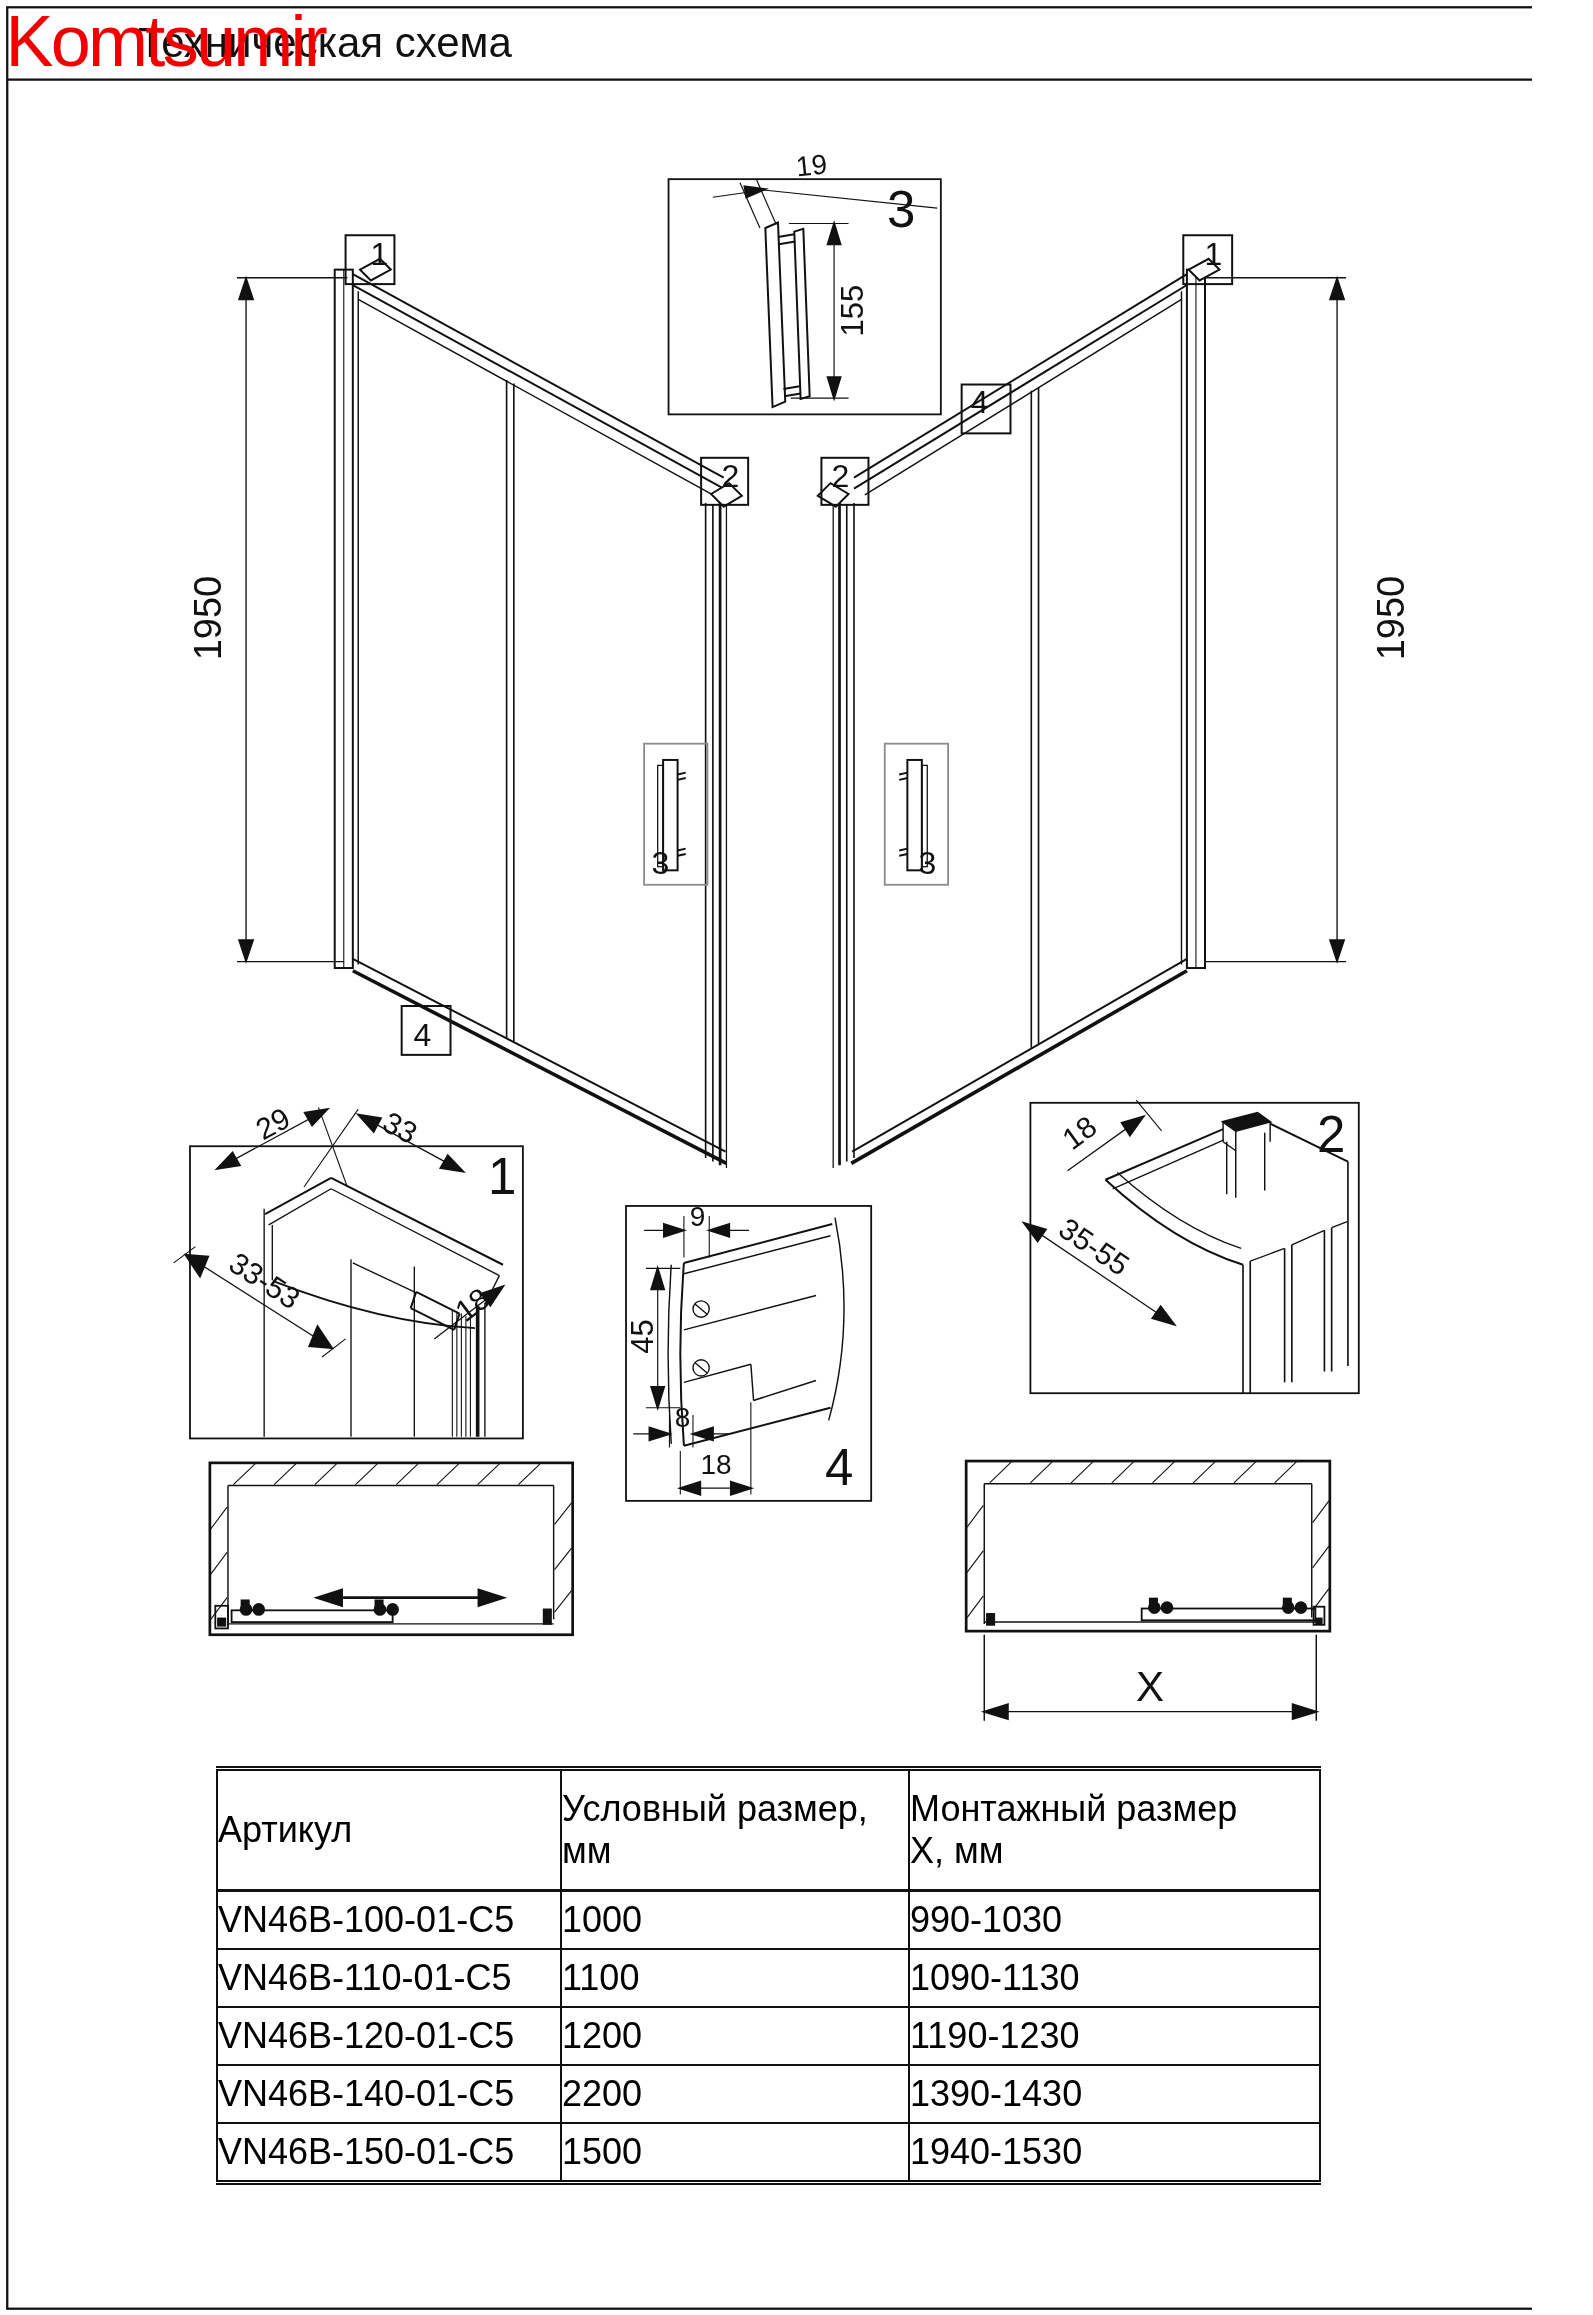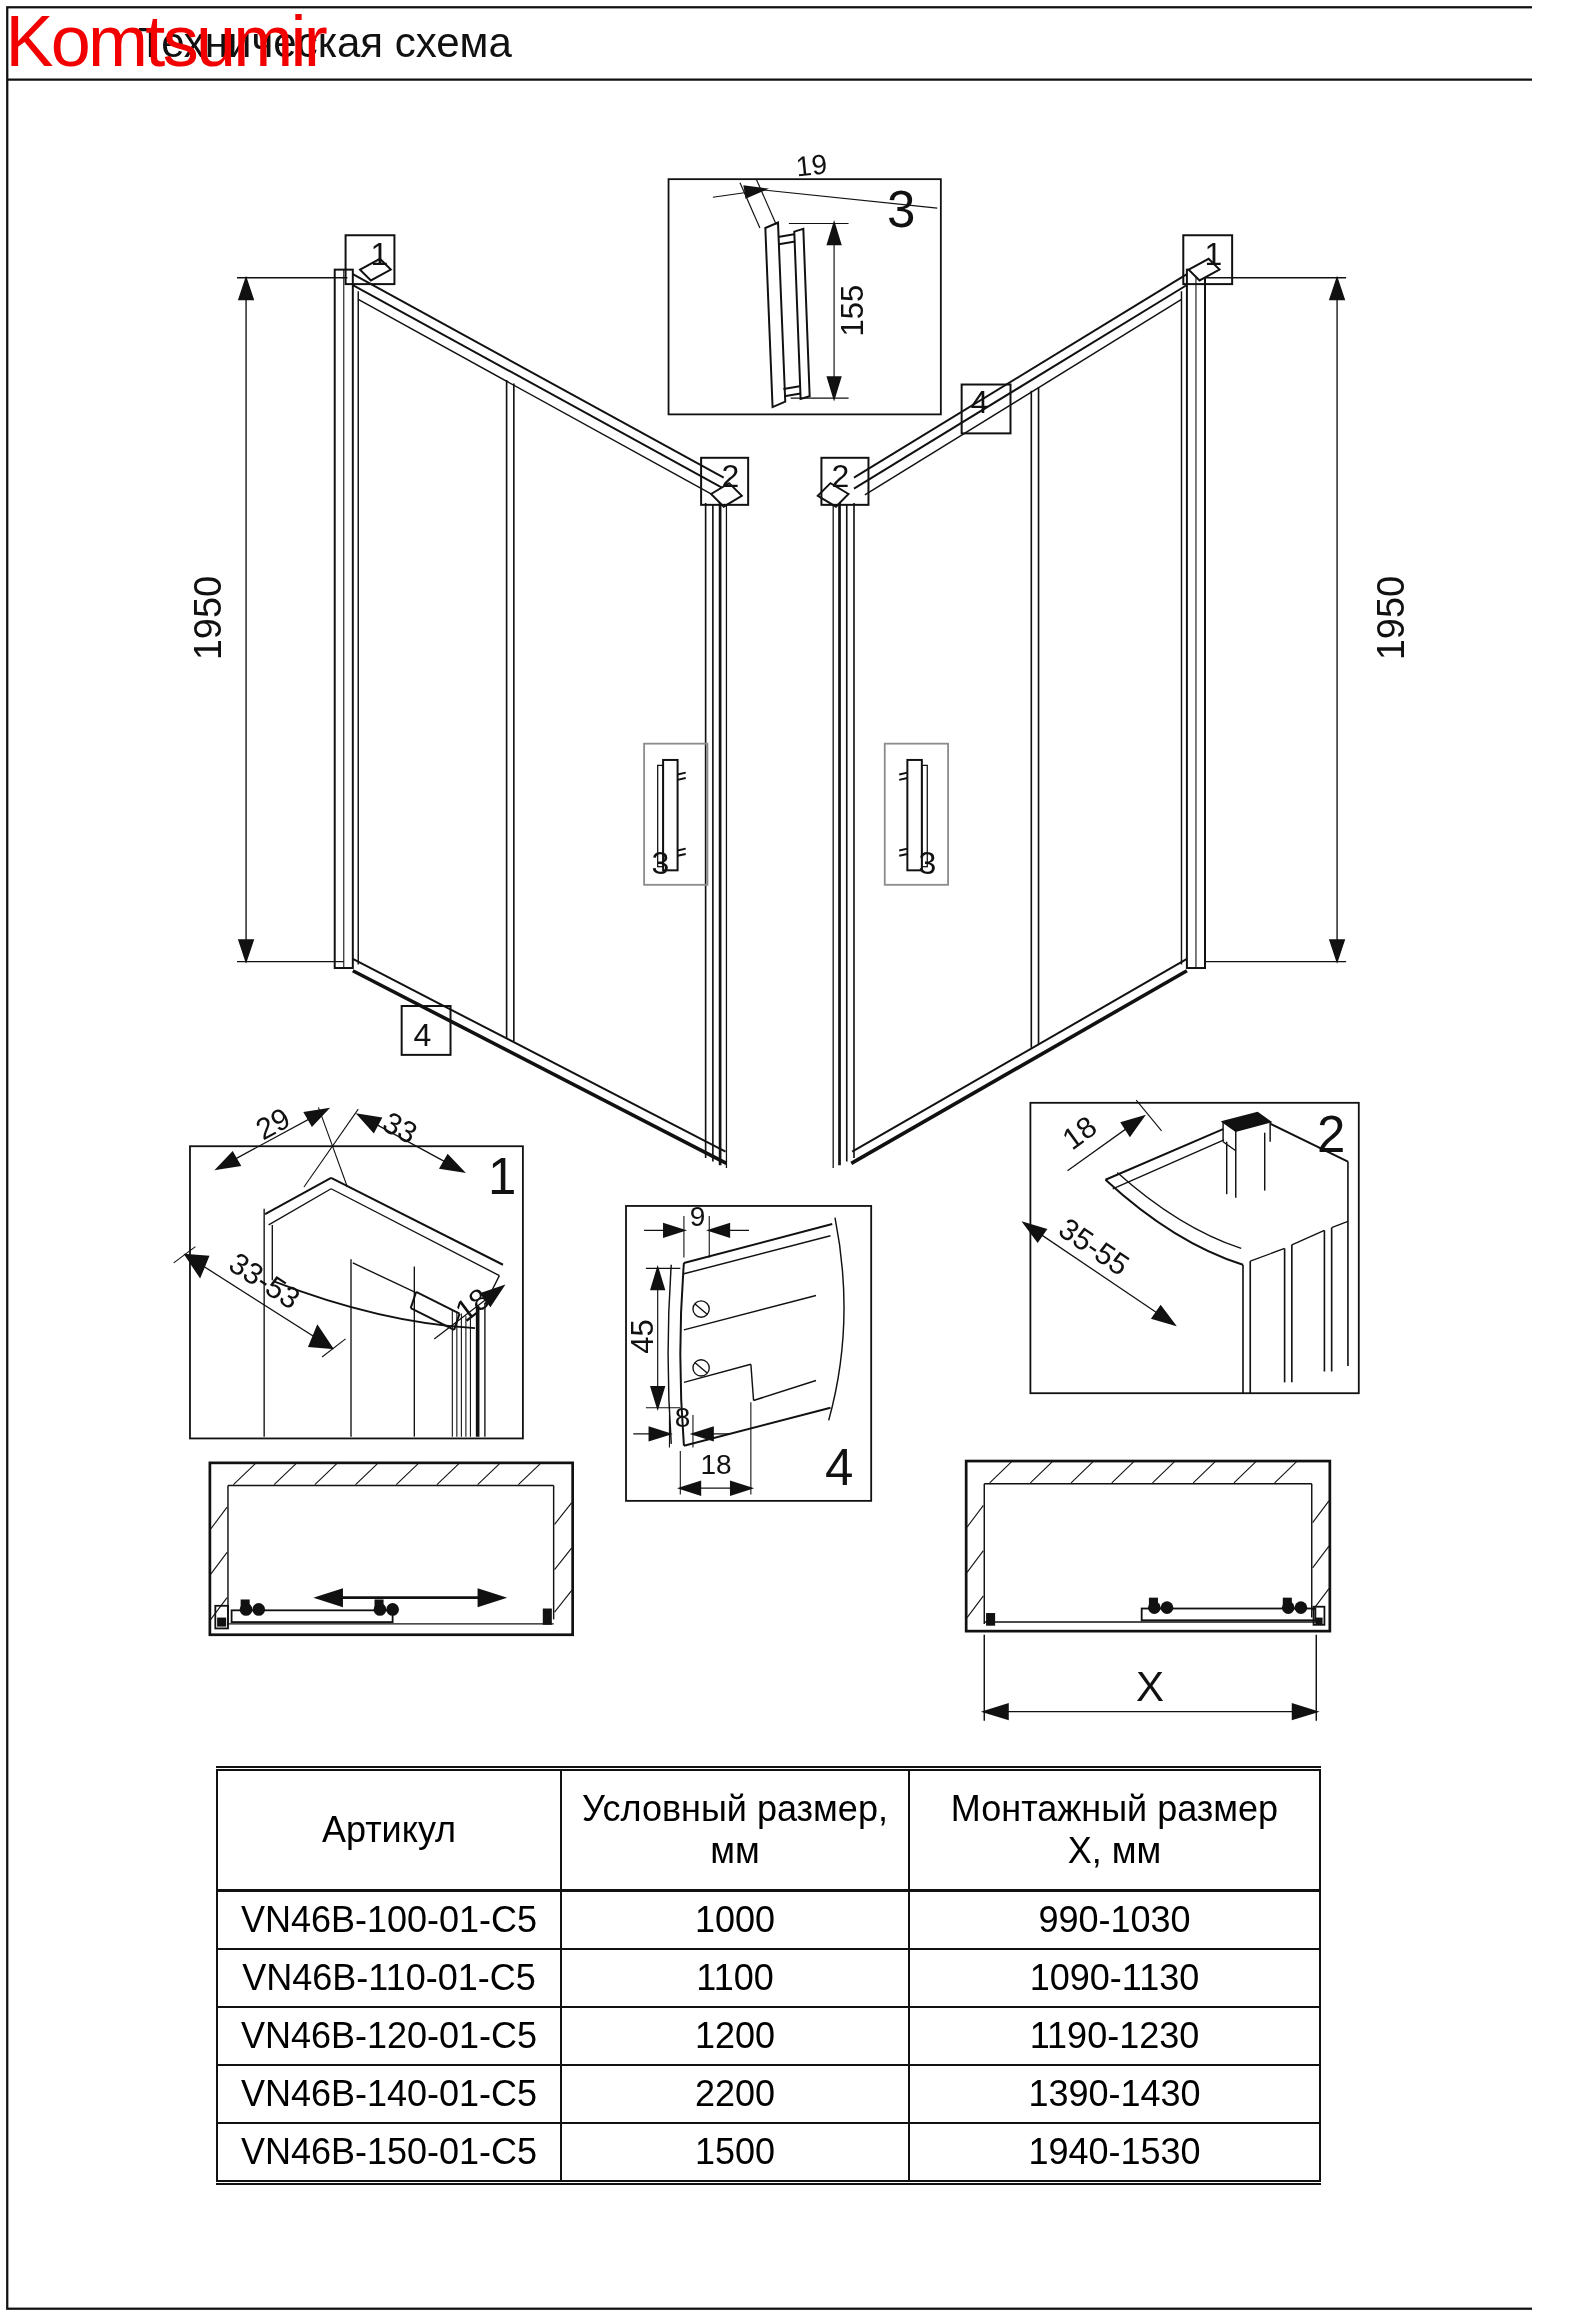--- a/index.html
+++ b/index.html
@@ -13,21 +13,21 @@
   .wm{position:absolute;left:5.4px;top:0px;z-index:6;font-size:72px;letter-spacing:-2.7px;
       color:#f20000;font-weight:400;}
   .hleft{left:138px;top:22px;font-size:42px;}
   .hright{right:14.5px;top:9px;font-size:52px;}
   .detlbl{font-size:51px;}
   .mark{font-size:32px;width:31px;text-align:center;}
   .dim{font-size:30px;}
   .sm{font-size:28px;}
   .tblwrap{position:absolute;left:216px;top:1766px;z-index:2;}
   table.sizes{border-collapse:collapse;table-layout:fixed;width:1103px;
-      font-size:36px;text-align:center;color:#000;}
+      font-size:36px;text-align:left;color:#000;}
   table.sizes th,table.sizes td{border:2.3px solid #111;font-weight:400;padding:0;}
   table.sizes thead th{height:118px;border-top:5.4px double #111;border-bottom:3.2px solid #111;}
   table.sizes td{height:56px;}
   table.sizes tr.last td{border-bottom:5.4px double #111;}
 </style>
 </head>
 <body>
 
 <div class="page">
 

